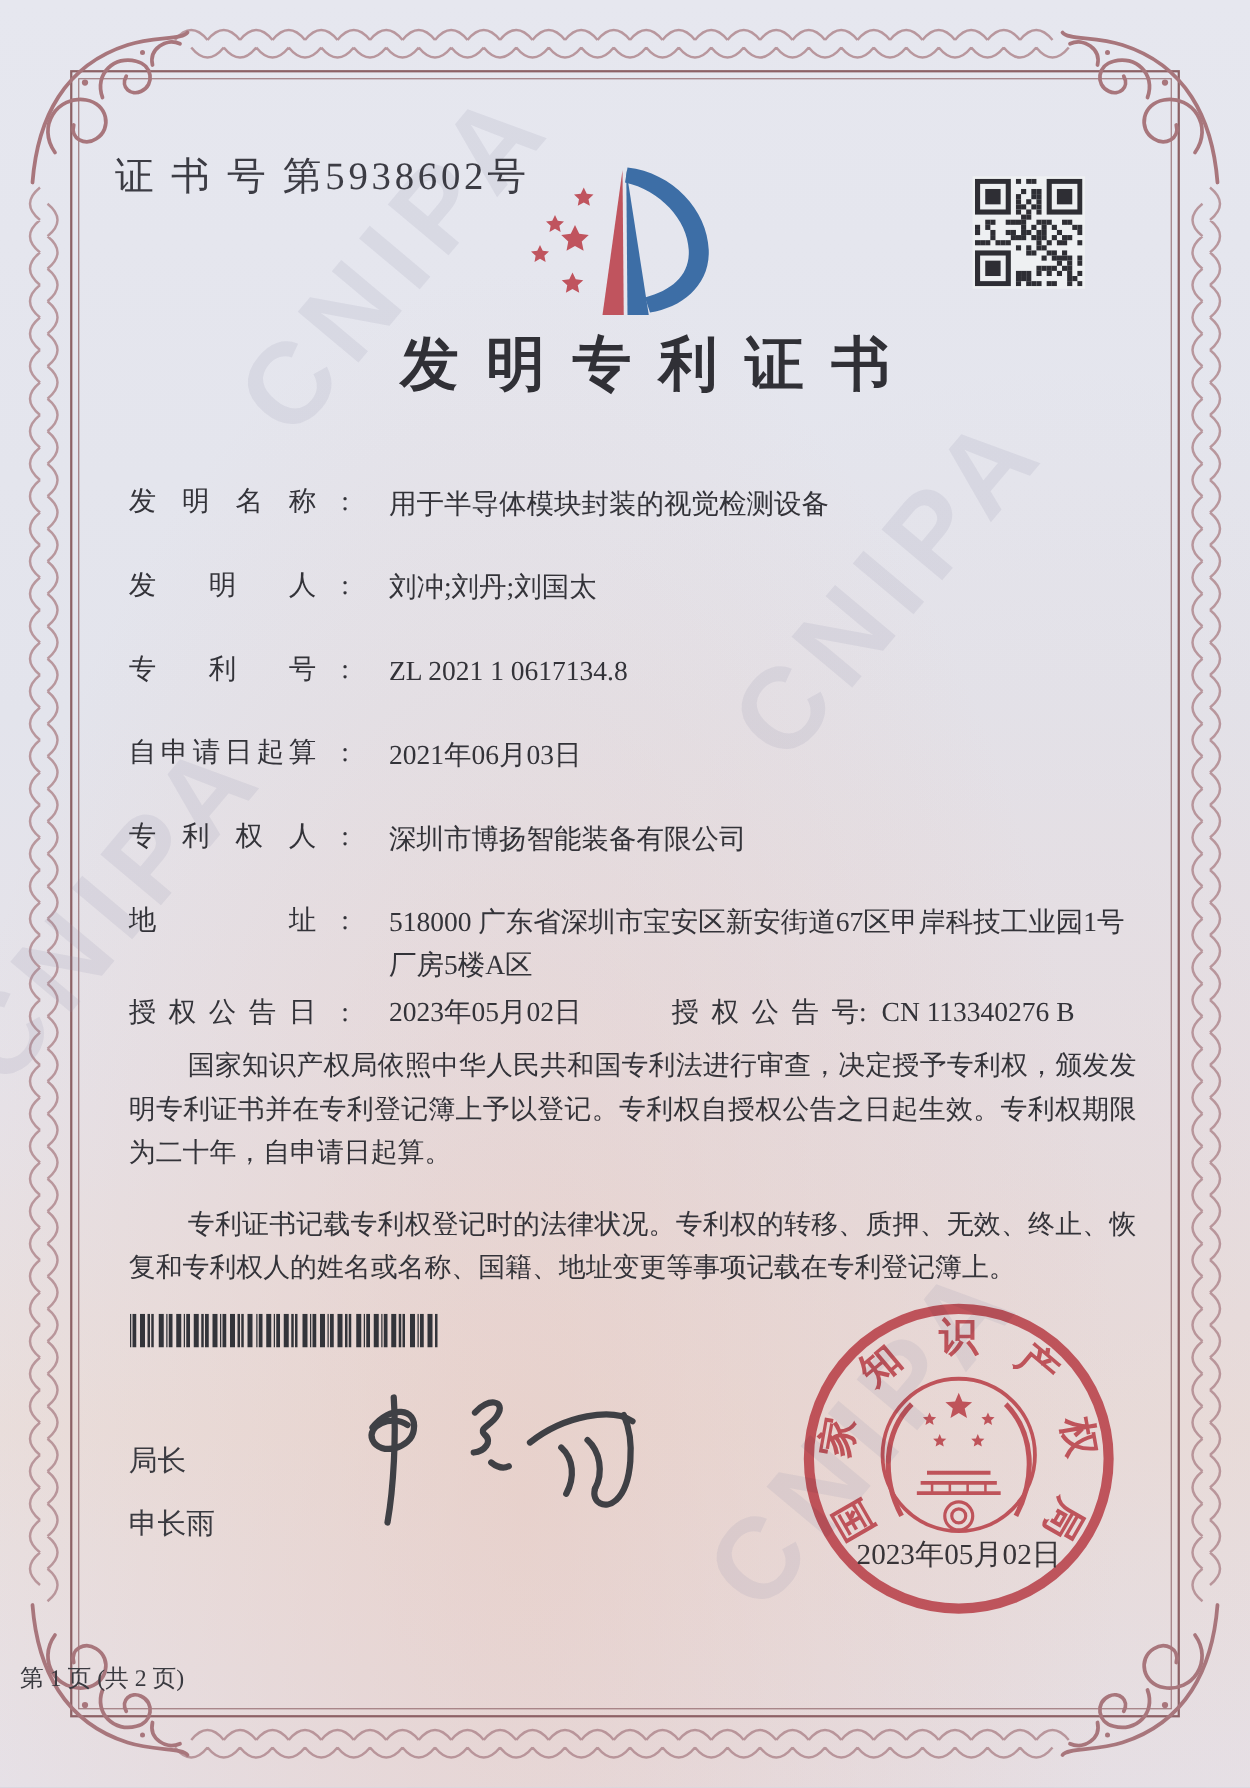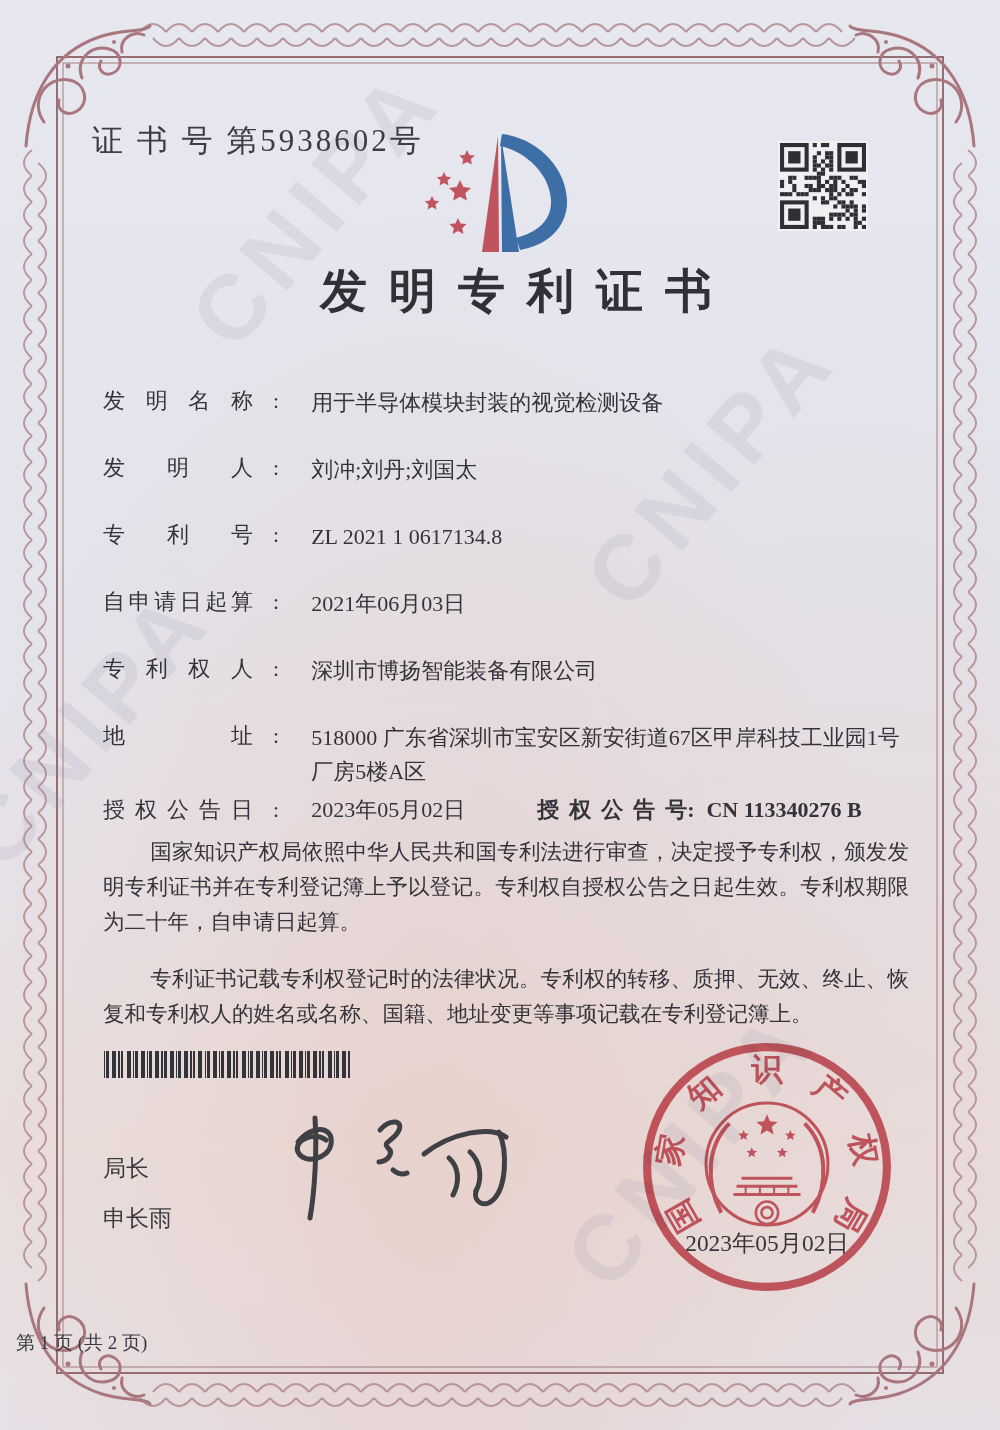--- a/index.html
+++ b/index.html
@@ -270,21 +270,21 @@
     </div>
     <div class="row addr">
       <span class="lbl">地址</span>
         <span class="colon">:</span>
       <span class="val">518000 广东省深圳市宝安区新安街道67区甲岸科技工业园1号厂房5楼A区</span>
     </div>
     <div class="row">
       <span class="lbl">授权公告日</span>
         <span class="colon">:</span>
       <span>2023年05月02日</span>
-      <span class="grant2" style="display:flex;font-weight:bold;">
+      <span class="grant2" style="display:flex;">
         <span class="lbl">授权公告号</span>
           <span class="colon">:</span>
         <span>CN 113340276 B</span>
       </span>
     </div>
   </div>
 
   <div class="paras">
     <p>国家知识产权局依照中华人民共和国专利法进行审查，决定授予专利权，颁发发明专利证书并在专利登记簿上予以登记。专利权自授权公告之日起生效。专利权期限为二十年，自申请日起算。</p>
     <p>专利证书记载专利权登记时的法律状况。专利权的转移、质押、无效、终止、恢复和专利权人的姓名或名称、国籍、地址变更等事项记载在专利登记簿上。</p>

